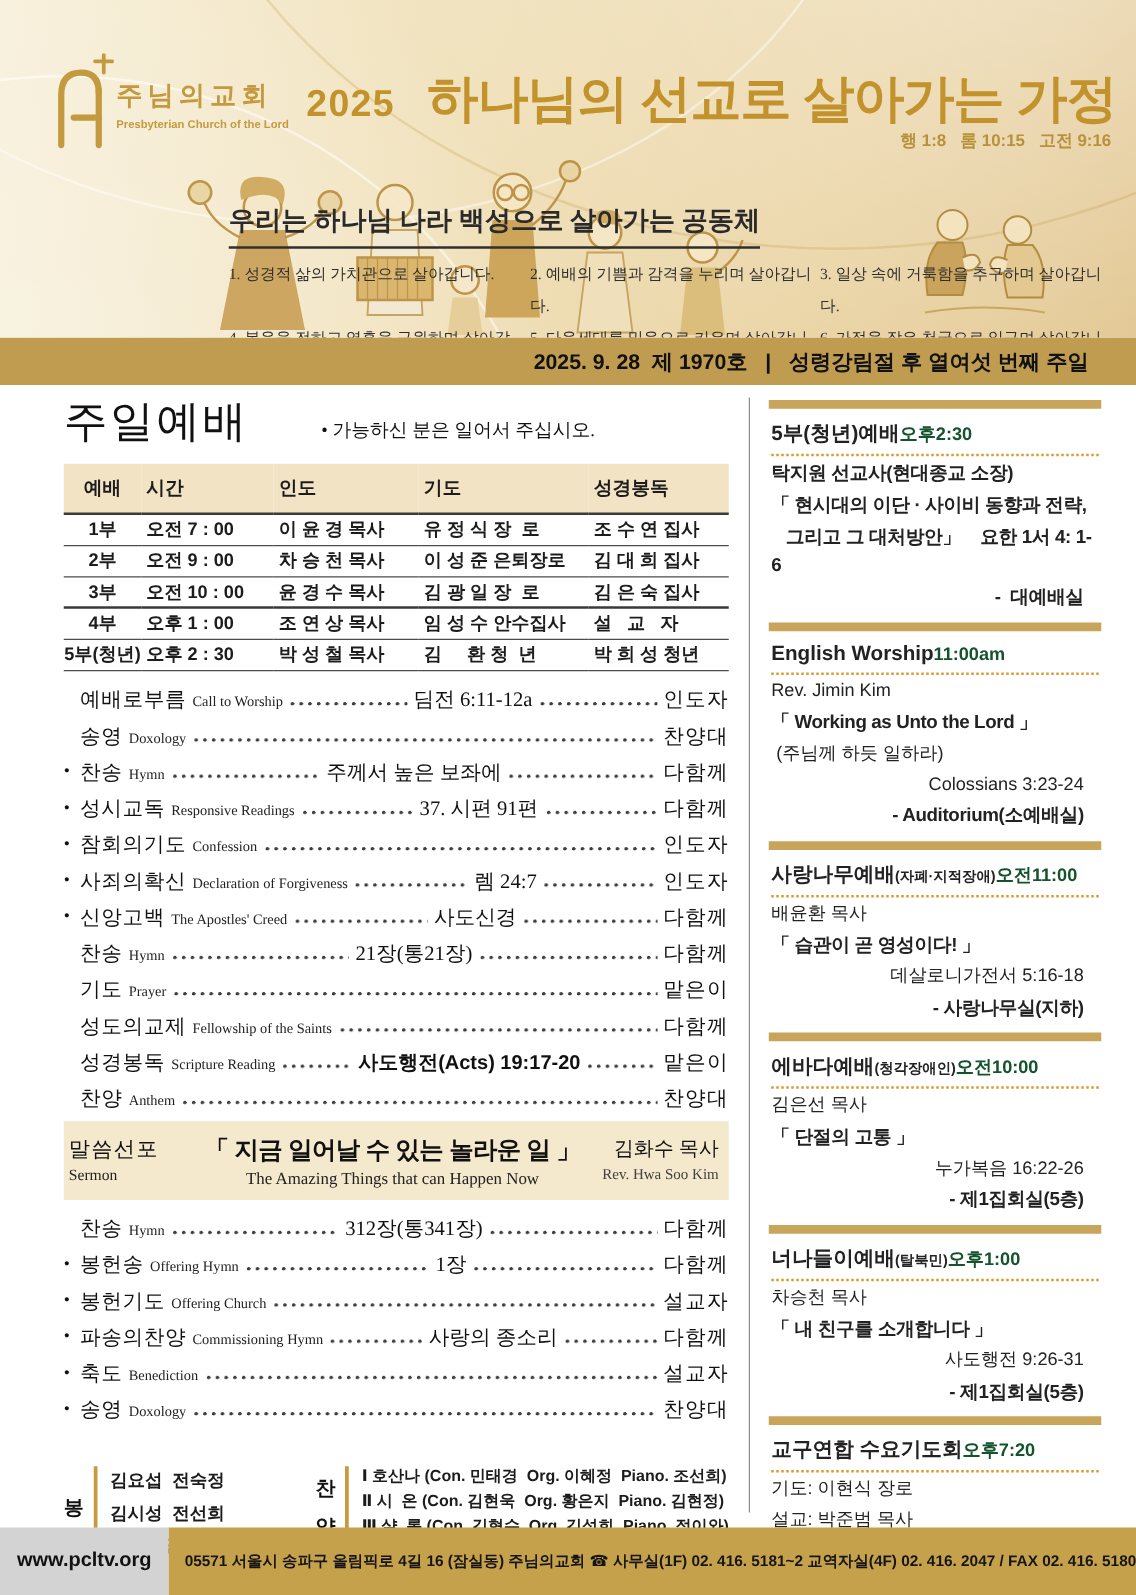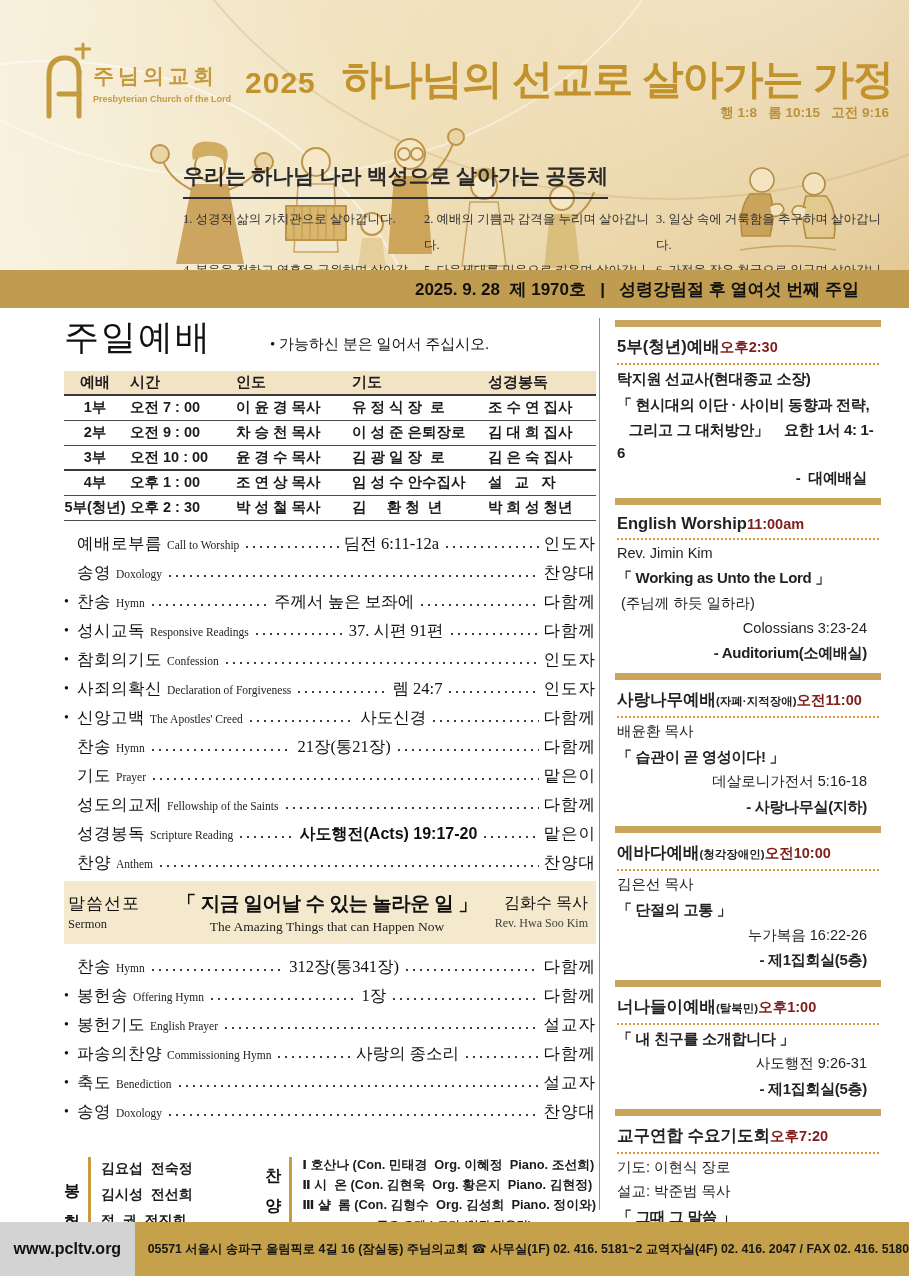--- a/index.html
+++ b/index.html
@@ -38,35 +38,35 @@
   .community{position:absolute;left:183px;top:162px;width:712px;}
   .cm-head{display:inline-block;font-size:21px;font-weight:bold;color:#2a2a2a;letter-spacing:0;
     border-bottom:2px solid #2f2f2f;padding-bottom:7px;font-family:"Liberation Serif","DejaVu Serif",serif;}
   .cm-grid{margin-top:8px;display:grid;grid-template-columns:237px 228px 240px;column-gap:4px;}
   .cm-item{font-size:12.5px;color:#2e2e2e;line-height:2.05;font-family:"Liberation Serif","DejaVu Serif",serif;}
   .illus-left{position:absolute;left:148px;top:128px;opacity:.92;}
   .illus-right{position:absolute;left:736px;top:150px;opacity:.95;}
 
   
   .datebar{height:38px;background:var(--gold-bar);display:flex;align-items:center;justify-content:flex-end;
-    padding-right:50px;font-size:17px;font-weight:bold;color:#111;white-space:pre;}
+    padding-right:38px;font-size:17px;font-weight:bold;color:#111;white-space:pre;}
 
   
   .content{position:relative;height:914px;}
   .v-div{position:absolute;left:599px;top:10px;height:892px;width:1px;background:#8f8f8f;}
 
-  .left-col{position:absolute;left:64px;top:6px;width:532px;}
+  .left-col{position:absolute;left:51px;top:6px;width:532px;}
   .title-row{display:flex;align-items:flex-end;gap:58px;margin-bottom:10px;}
   .main-title{font-size:35px;color:#111;font-family:"Liberation Serif","DejaVu Serif",serif;letter-spacing:2px;}
   .main-note{font-size:15px;color:#111;margin-bottom:7px;font-family:"Liberation Serif","DejaVu Serif",serif;}
 
   table.svc{width:100%;border-collapse:collapse;table-layout:fixed;}
   table.svc col:nth-child(1){width:62px;} table.svc col:nth-child(2){width:106px;}
   table.svc col:nth-child(3){width:116px;} table.svc col:nth-child(4){width:136px;}
-  table.svc th{background:var(--th-bg);font-size:15px;font-weight:bold;text-align:left;height:24px;
+  table.svc th{background:var(--th-bg);font-size:15px;font-weight:bold;text-align:left;height:40px;
     border-bottom:2px solid #3a3a3a;padding-left:4px;white-space:pre;}
   table.svc th:first-child{text-align:center;padding-left:0;}
   table.svc td{font-size:14.5px;font-weight:bold;height:25px;border-bottom:1px solid #4c4c4c;
     padding-left:4px;white-space:pre;}
   table.svc td:first-child{text-align:center;padding-left:0;}
   table.svc tr.thick td{border-bottom:2.5px solid #3a3a3a;}
 
   .order-list{margin-top:9px;}
   .o-row{display:flex;align-items:center;height:29px;font-family:"Liberation Serif","DejaVu Serif",serif;}
   .o-bullet{width:13px;font-size:14px;color:#111;}
@@ -103,21 +103,21 @@
 
   
   .sidebar{position:absolute;left:615px;top:12px;width:266px;}
   .sb-bar{height:7px;background:var(--gold-sb);}
   .sb-sec{padding:7px 2px 8px;min-height:113px;}
   .sb-sec.tall{min-height:129px;}
   .sb-head{display:flex;justify-content:flex-start;align-items:baseline;
     border-bottom:2px dotted var(--dot-orange);padding:2px 0 5px;}
   .sb-title{font-size:16.5px;font-weight:bold;color:#222;white-space:pre;}
   .sb-note{font-size:11.5px;font-weight:bold;color:#222;}
-  .sb-time{font-size:14.5px;font-weight:bold;color:#7f1d1d;white-space:pre;}
+  .sb-time{font-size:14.5px;font-weight:bold;color:#14532d;white-space:pre;}
   .sb-line{font-size:14.5px;color:#222;line-height:1.5;padding-top:3px;white-space:pre-wrap;}
   .sb-line.bold{font-weight:bold;font-size:15px;letter-spacing:-.3px;}
   .sb-line.right{text-align:right;padding-right:12px;}
 
   
   .footer{position:absolute;left:0;bottom:0;width:909px;height:54px;display:flex;}
   .footer-url{width:225px;background:#d3d3d3;display:flex;align-items:center;justify-content:center;
     font-size:16px;font-weight:bold;color:#111;}
   .footer-addr{flex:1;background:var(--footer-gold);display:flex;align-items:center;padding-left:13px;
     font-size:12.3px;font-weight:bold;color:#151515;white-space:pre;}
@@ -401,21 +401,21 @@
           <div class="o-row">
             <span class="o-bullet">•</span>
             <span class="o-lbl"><span class="o-kr">봉헌송</span><span class="o-en">Offering Hymn</span></span>
             <span class="o-dots"></span>
             <span class="o-ct">1장</span>
             <span class="o-dots"></span>
             <span class="o-role">다함께</span>
           </div>
           <div class="o-row">
             <span class="o-bullet">•</span>
-            <span class="o-lbl"><span class="o-kr">봉헌기도</span><span class="o-en">English Prayer</span></span>
+            <span class="o-lbl"><span class="o-kr">봉헌기도</span><span class="o-en">Offering Church</span></span>
             <span class="o-dots"></span>
             <span class="o-role">설교자</span>
           </div>
           <div class="o-row">
             <span class="o-bullet">•</span>
             <span class="o-lbl"><span class="o-kr">파송의찬양</span><span class="o-en">Commissioning Hymn</span></span>
             <span class="o-dots"></span>
             <span class="o-ct">사랑의 종소리</span>
             <span class="o-dots"></span>
             <span class="o-role">다함께</span>
@@ -511,20 +511,21 @@
           <div class="sb-line bold">「 단절의 고통 」</div>
           <div class="sb-line right">누가복음 16:22-26</div>
           <div class="sb-line bold right">- 제1집회실(5층)</div>
         </section>
         <div class="sb-bar"></div>
         <section class="sb-sec">
           <div class="sb-head">
             <div class="sb-title"><span>너나들이예배</span><span class="sb-note">(탈북민)</span></div>
             <div class="sb-time">오후1:00</div>
           </div>
+          <div class="sb-line">차승천 목사</div>
           <div class="sb-line bold">「 내 친구를 소개합니다 」</div>
           <div class="sb-line right">사도행전 9:26-31</div>
           <div class="sb-line bold right">- 제1집회실(5층)</div>
         </section>
         <div class="sb-bar"></div>
         <section class="sb-sec tall">
           <div class="sb-head">
             <div class="sb-title"><span>교구연합 수요기도회</span></div>
             <div class="sb-time">오후7:20</div>
           </div>

